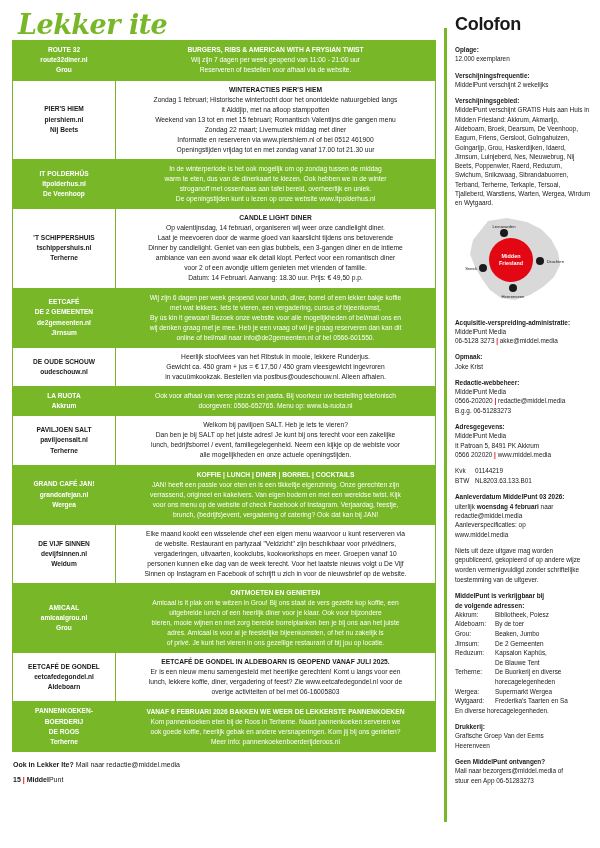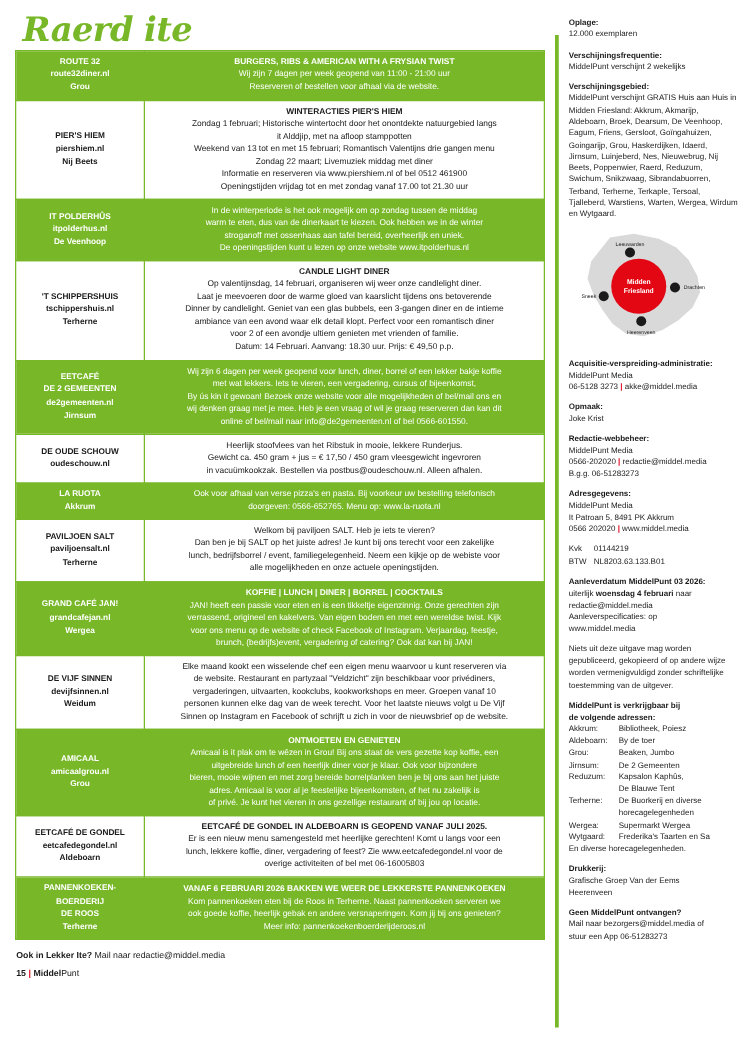--- a/index.html
+++ b/index.html
@@ -131,21 +131,21 @@
   .tight { line-height: 1.5; }
 </style>
 </head>
 <body>
 
 <div id="page">
 
   <div class="left-col">
 
     <div class="masthead">
-      <span class="mast-script">Raerd ite</span>
+      <span class="mast-script">Lekker ite</span>
     </div>
 
     <table class="listing">
       <tbody id="listing-body">
           <tr class="green">
             <td class="name-cell"><span>ROUTE 32</span><br><span>route32diner.nl</span><br><span>Grou</span></td>
             <td class="desc-cell"><span class="hl">BURGERS, RIBS &amp; AMERICAN WITH A FRYSIAN TWIST</span><br><span>Wij zijn 7 dagen per week geopend van 11:00 - 21:00 uur</span><br><span>Reserveren of bestellen voor afhaal via de website.</span></td>
           </tr>
           <tr class="">
             <td class="name-cell"><span>PIER'S HIEM</span><br><span>piershiem.nl</span><br><span>Nij Beets</span></td>
@@ -204,20 +204,21 @@
 
     <div class="pagefoot">
       <span class="num">15</span><span class="sep">|</span><span class="bold">Middel</span><span>Punt</span>
     </div>
   </div>
 
   <div class="v-divider"></div>
 
   <div class="right-col">
 
+    <div class="colofon-title">Colofon</div>
 
     <div class="blk">
       <span class="lbl">Oplage:</span>
       <span class="val">12.000 exemplaren</span>
     </div>
 
     <div class="blk">
       <span class="lbl">Verschijningsfrequentie:</span>
       <span class="val">MiddelPunt verschijnt 2 wekelijks</span>
     </div>

